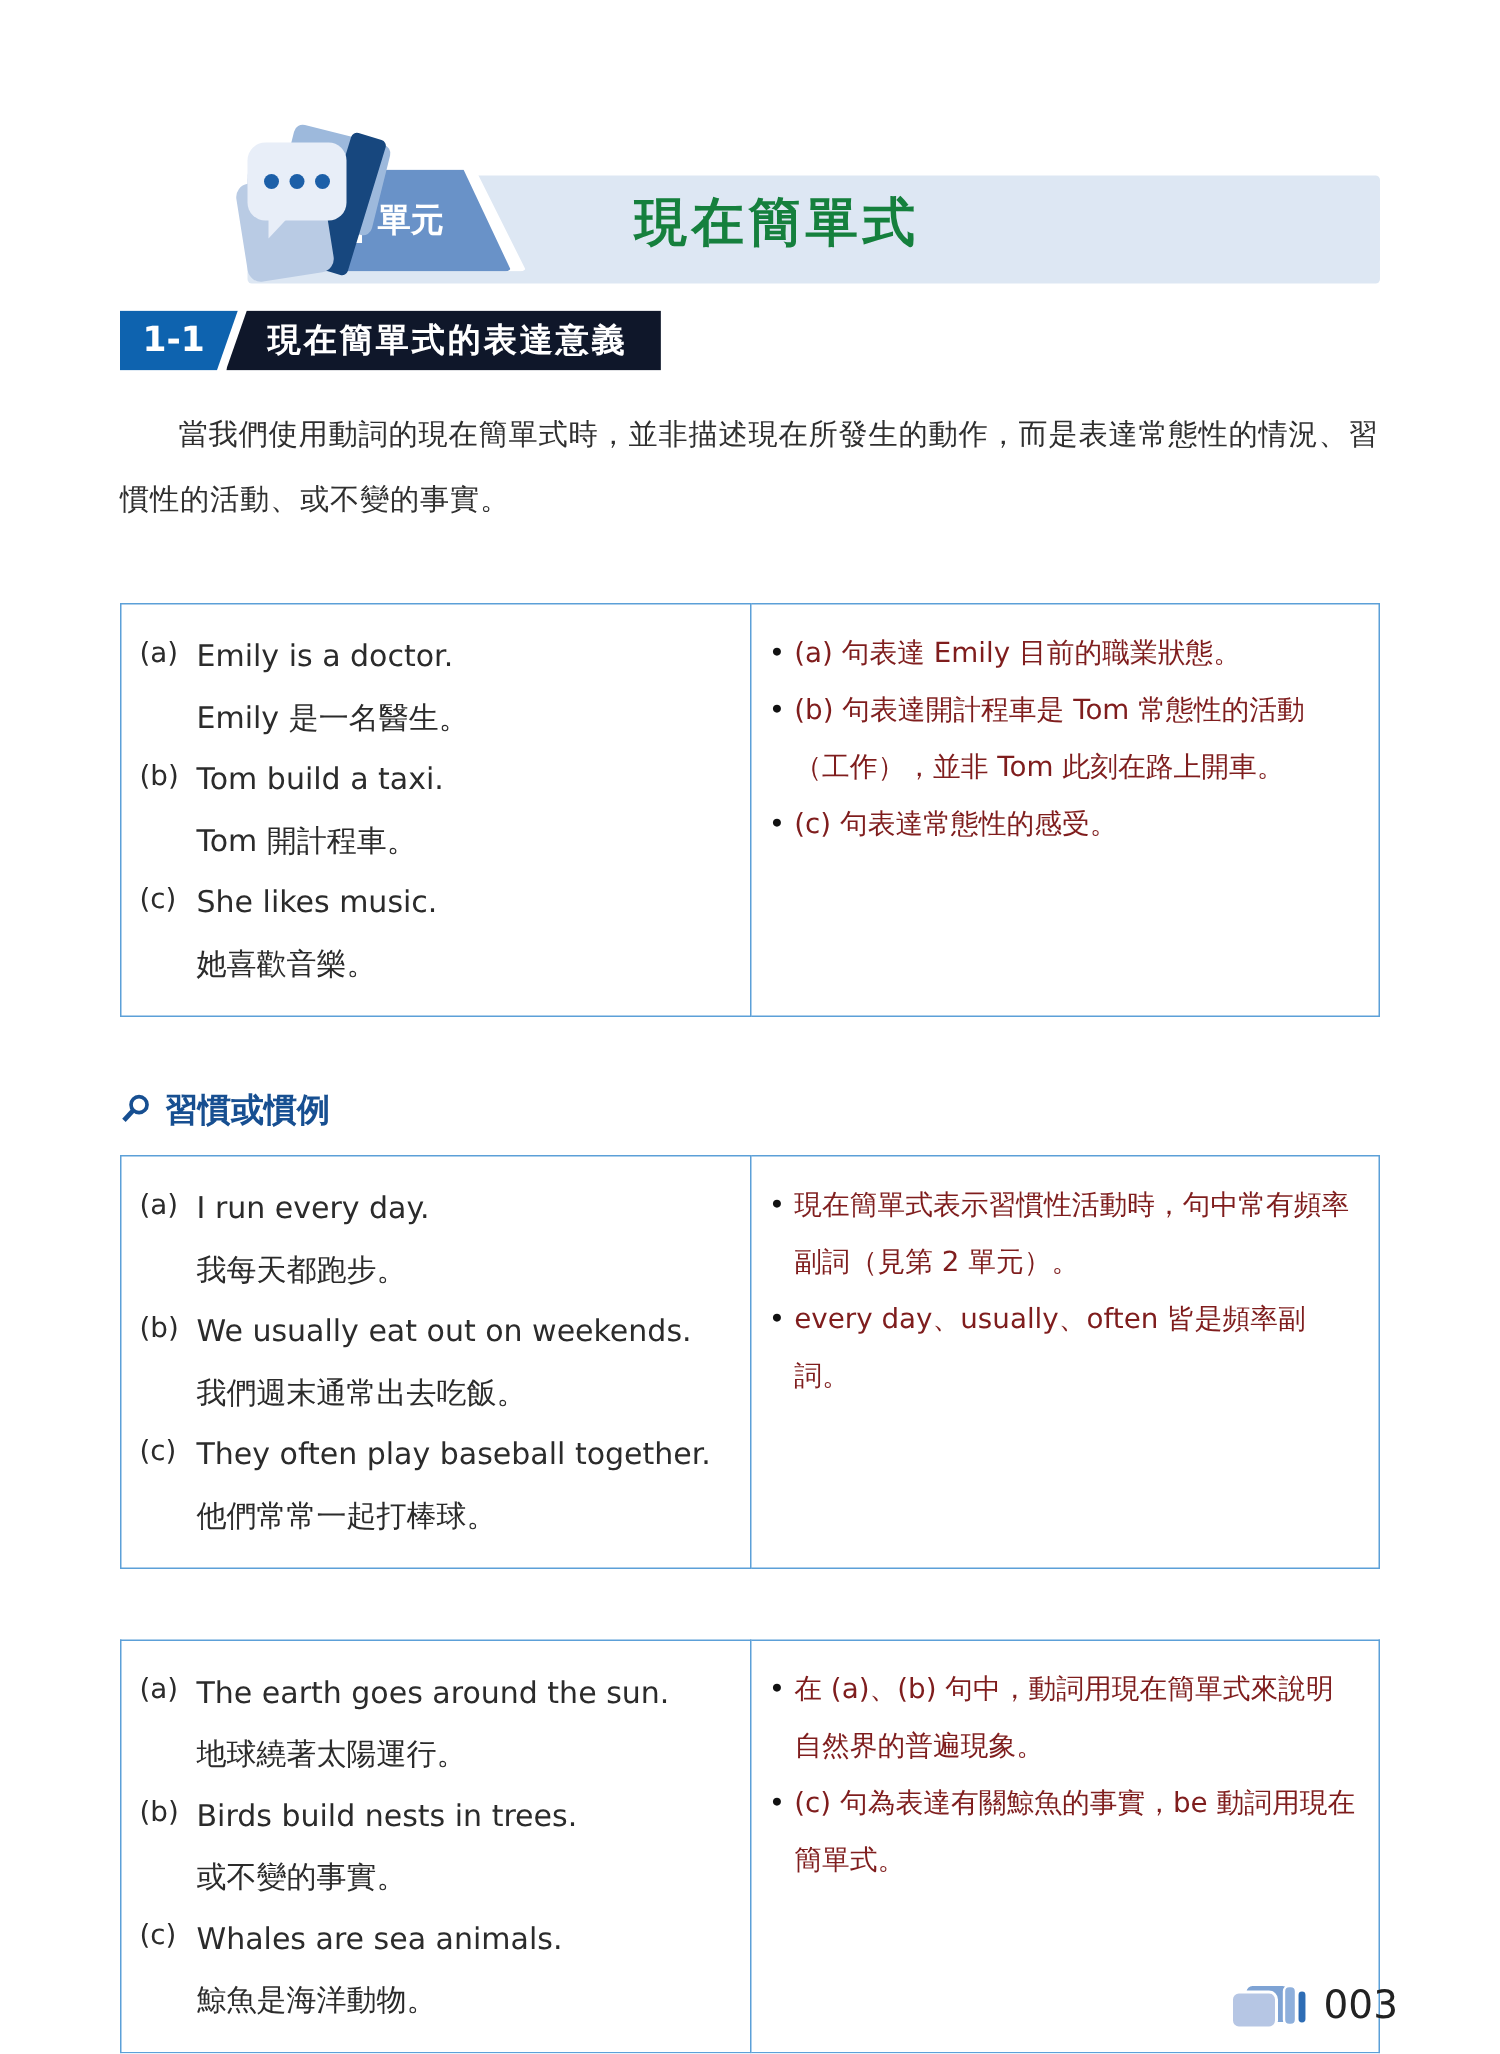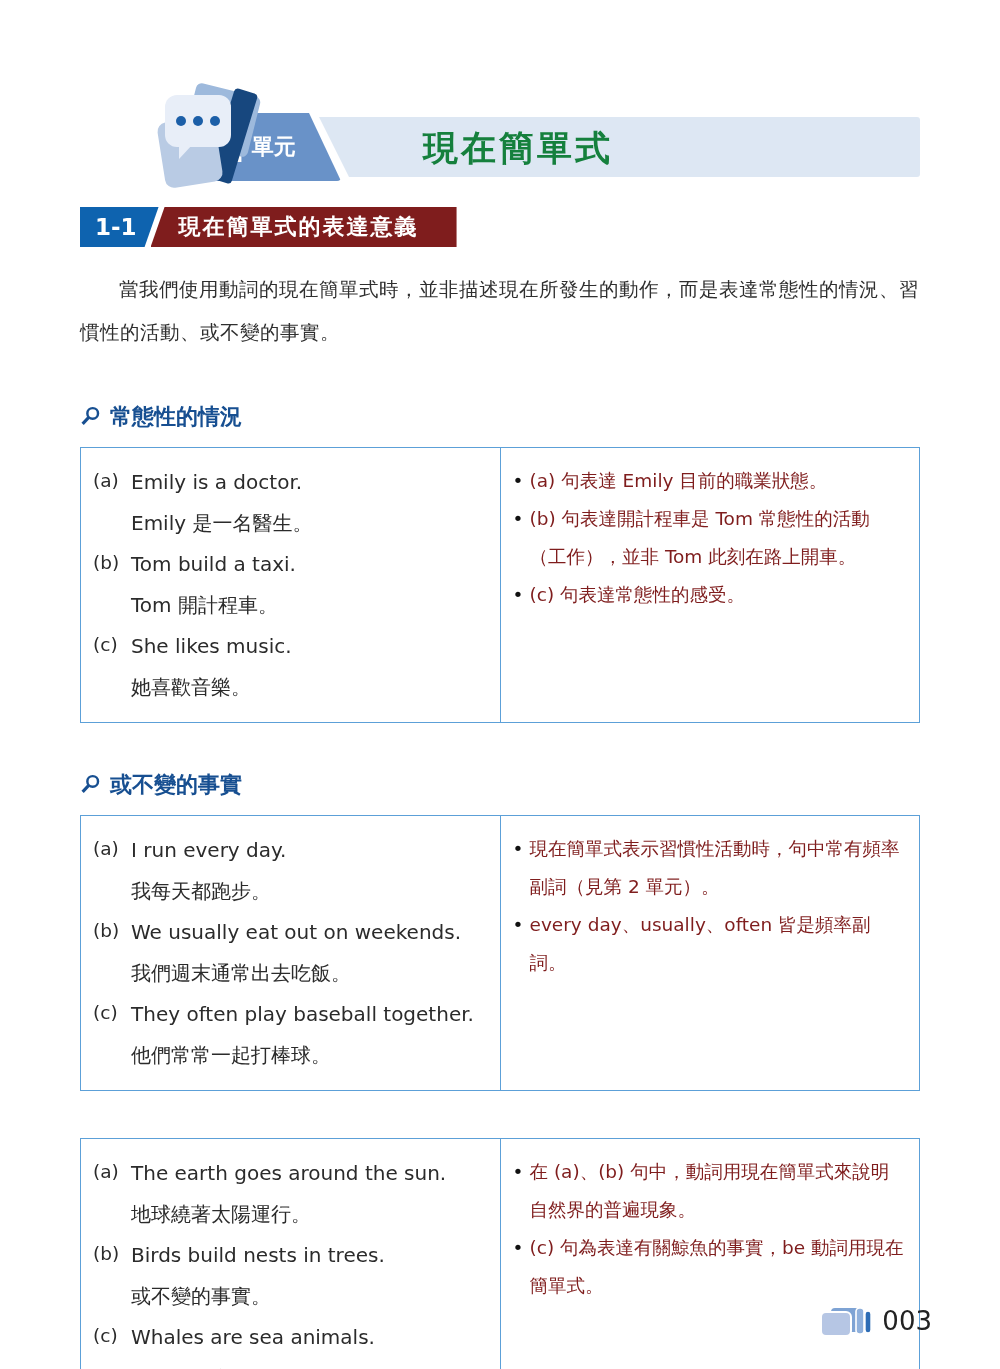--- a/index.html
+++ b/index.html
@@ -20,21 +20,21 @@
 
   
   .unit-header {
     position: relative;
     margin-top: 117px;
     height: 60px;
   }
   .unit-banner {
     position: absolute;
     left: 85px; right: 0; top: 0;
-    height: 60px;
+    height: 72px;
     background: #dde7f3;
     border-radius: 3px;
   }
   .unit-box-backing {
     position: absolute;
     left: 0; top: -4px;
     width: 186px; height: 68px;
     background: #ffffff;
     clip-path: polygon(0 0, calc(100% - 34px) 0, 100% 100%, 0 100%);
     border-radius: 4px;
@@ -114,25 +114,25 @@
   .sec-num {
     display: flex; align-items: center; justify-content: center;
     background: #0e63af;
     font-size: 23px;
     padding: 0 22px 0 15px;
     clip-path: polygon(0 0, 100% 0, calc(100% - 14px) 100%, 0 100%);
     text-align: right;
   }
   .sec-title {
     display: flex; align-items: center;
-    background: #7f1d1d;
+    background: #0f172a;
     font-size: 22px;
     letter-spacing: 2px;
     margin-left: -8px;
-    padding: 0 38px 0 28px;
+    padding: 0 22px 0 28px;
     clip-path: polygon(14px 0, 100% 0, 100% 100%, 0 100%);
   }
 
   
   .intro {
     margin-top: 22px;
     font-size: 19.5px;
     line-height: 2.2;
     text-indent: 2em;
     color: #2f2f2f;
@@ -186,21 +186,21 @@
   .note-list li::before {
     content: "\2022";
     position: absolute;
     left: 0; top: 0;
     color: #111111;
   }
 
   
   .page-footer {
     position: absolute;
-    right: 68px; bottom: 30px;
+    right: 68px; bottom: 14px;
     display: flex; align-items: center; gap: 8px;
   }
   .page-num {
     font-size: 26px;
     color: #222222;
   }
 </style>
 </head>
 <body>
 
@@ -234,27 +234,20 @@
     <div class="section-bar">
       <span class="sec-num">1-1</span>
       <span class="sec-title">現在簡單式的表達意義</span>
     </div>
 
     
     <p class="intro">當我們使用動詞的現在簡單式時，並非描述現在所發生的動作，而是表達常態性的情況、習慣性的活動、或不變的事實。</p>
 
     
     <section class="topic">
-      <h2 class="topic-heading">
-        <svg width="21" height="21" viewBox="0 0 24 24">
-          <circle cx="14.5" cy="8.5" r="6.1" fill="none" stroke="#174f91" stroke-width="2.8"></circle>
-          <line x1="9.7" y1="13.3" x2="3" y2="20.5" stroke="#174f91" stroke-width="3.6" stroke-linecap="butt"></line>
-        </svg>
-        <span>常態性的情況</span>
-      </h2>
       <table class="ex-table">
         <tbody>
             <tr>
           <td>
             <div class="ex-item">
               <span class="ex-label">(a)</span>
               <div class="ex-text">
                 <div class="ex-en">Emily is a doctor.</div>
                 <div class="ex-zh">Emily 是一名醫生。</div>
               </div>
@@ -286,21 +279,21 @@
         </table>
     </section>
 
     
     <section class="topic">
       <h2 class="topic-heading">
         <svg width="21" height="21" viewBox="0 0 24 24">
           <circle cx="14.5" cy="8.5" r="6.1" fill="none" stroke="#174f91" stroke-width="2.8"></circle>
           <line x1="9.7" y1="13.3" x2="3" y2="20.5" stroke="#174f91" stroke-width="3.6" stroke-linecap="butt"></line>
         </svg>
-        <span>或不變的事實</span>
+        <span>習慣或慣例</span>
       </h2>
       <table class="ex-table">
         <tbody>
             <tr>
           <td>
             <div class="ex-item">
               <span class="ex-label">(a)</span>
               <div class="ex-text">
                 <div class="ex-en">I run every day.</div>
                 <div class="ex-zh">我每天都跑步。</div>

